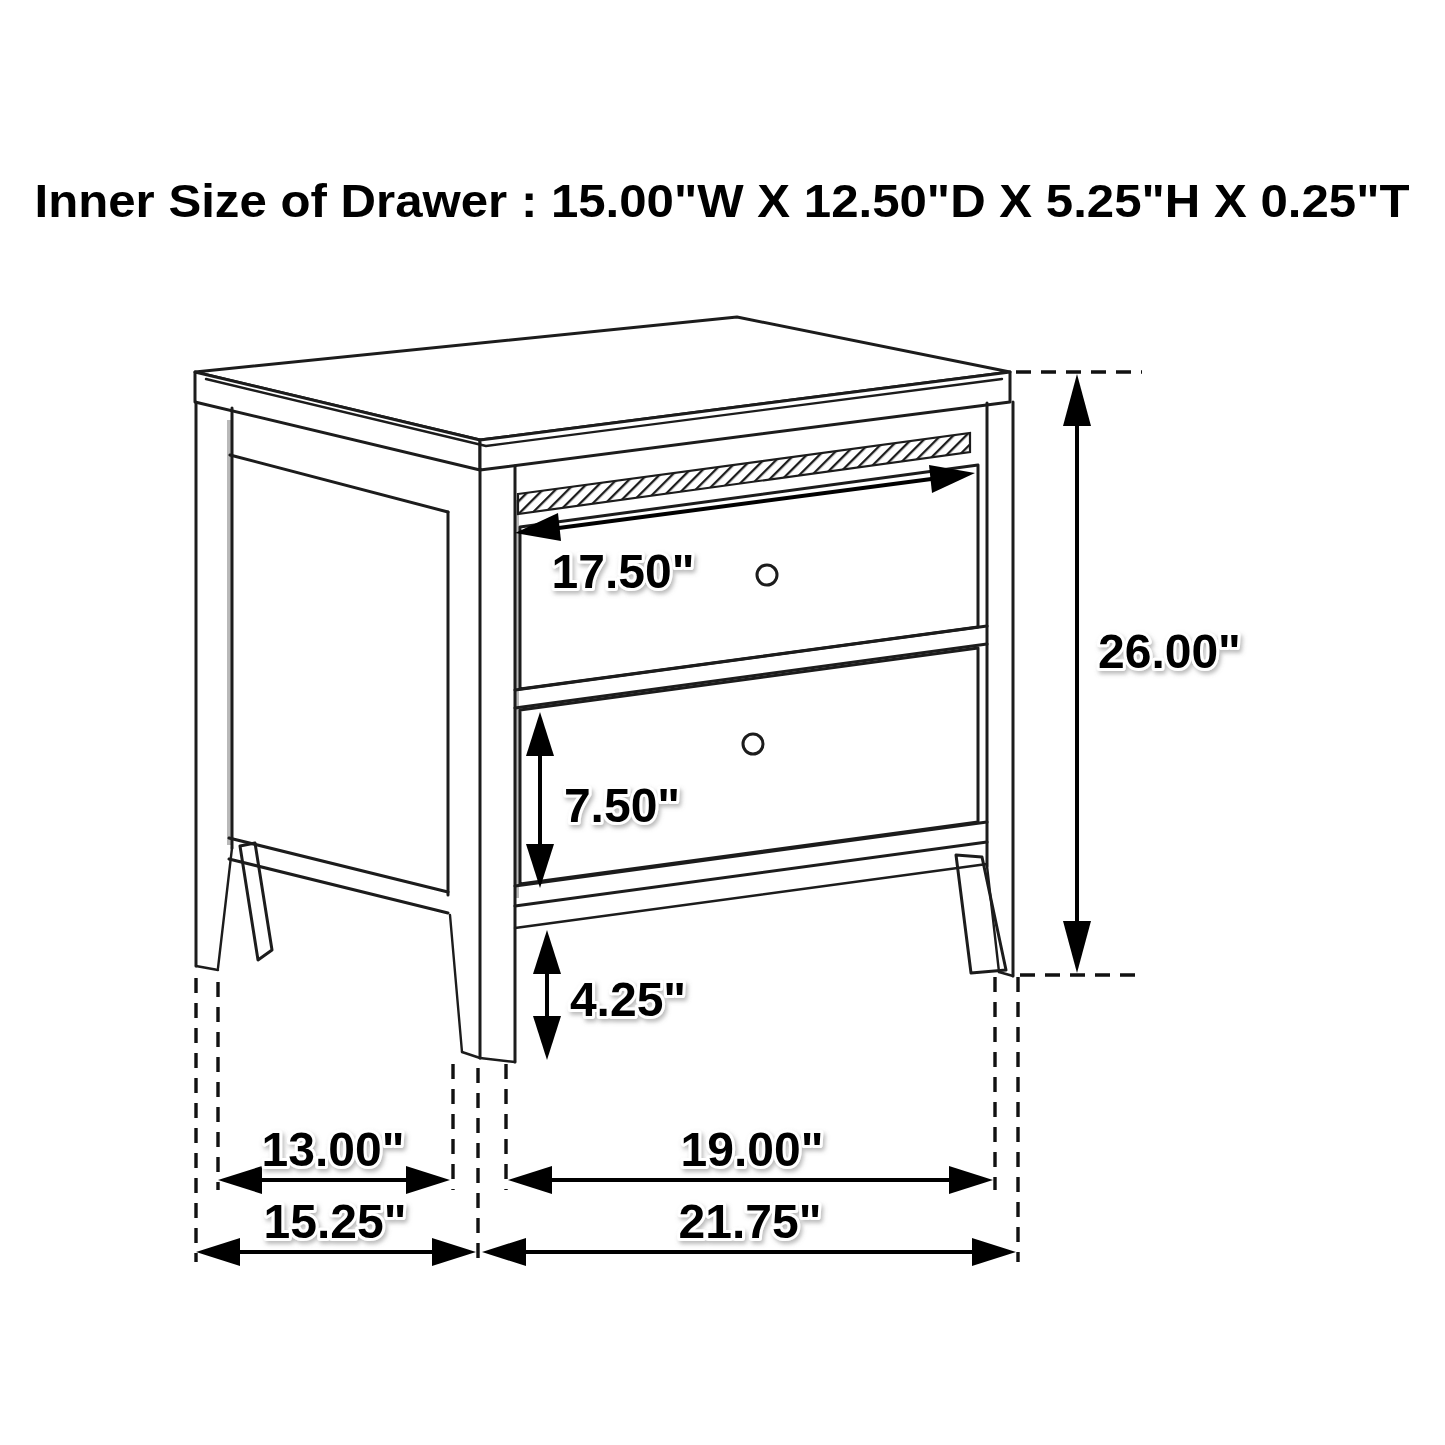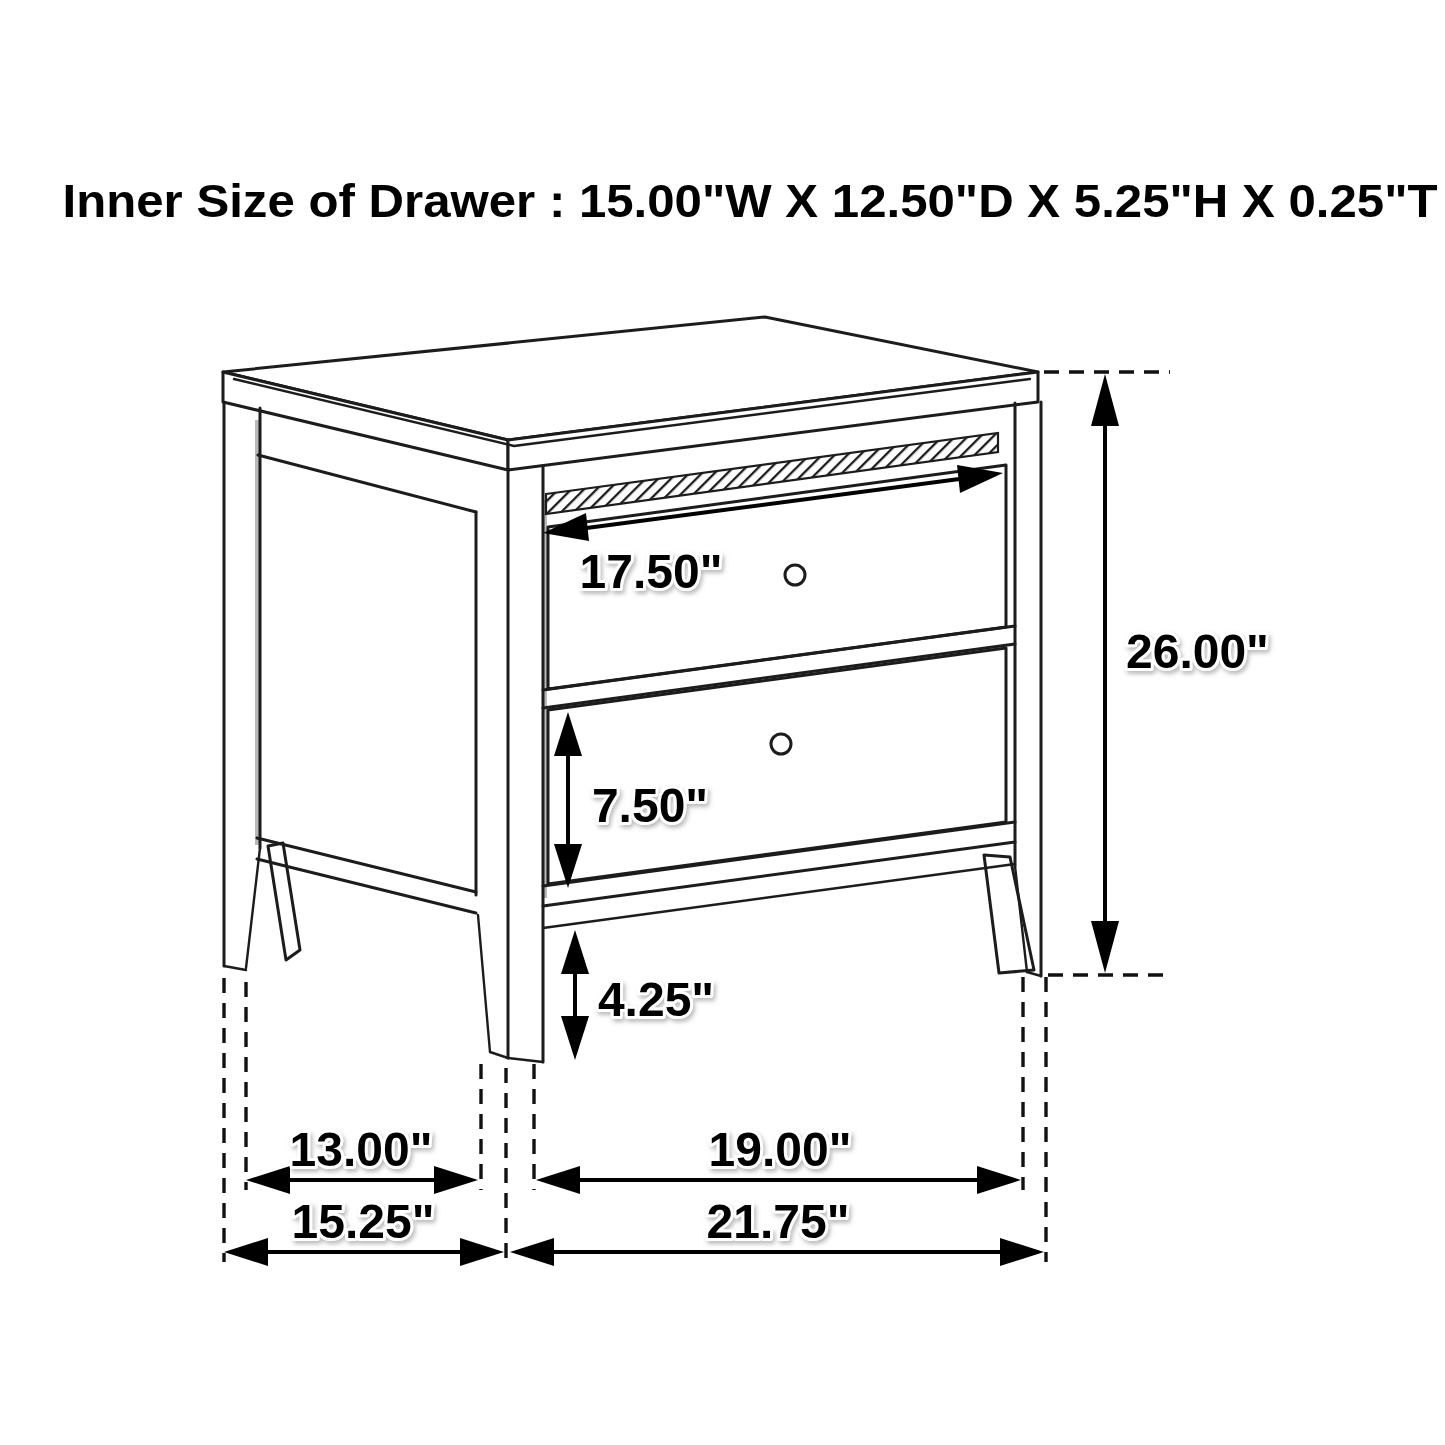--- a/index.html
+++ b/index.html
@@ -3,21 +3,20 @@
 <meta charset="utf-8">
 <style>
   html, body { margin: 0; padding: 0; background: #ffffff; }
   .canvas {
     position: relative;
     width: 1415px;
     height: 1445px;
     background: #ffffff;
     overflow: hidden;
     font-family: "Liberation Sans", sans-serif;
-    margin-left: 28px;
   }
   svg { position: absolute; left: 0; top: 0; }
 
   .outline   { fill: none; stroke: #1c1c1c; stroke-width: 3;   stroke-linejoin: round; stroke-linecap: round; }
   .outline2  { fill: none; stroke: #1c1c1c; stroke-width: 2.4; stroke-linejoin: round; stroke-linecap: round; }
   .facefill  { fill: #ffffff; stroke: #1c1c1c; stroke-width: 3; stroke-linejoin: round; }
   .shade     { fill: none; stroke: #b9b9b9; stroke-width: 4; }
   .dashline  { fill: none; stroke: #111111; stroke-width: 3.4; stroke-dasharray: 15 10; }
   .dimline   { fill: none; stroke: #000000; stroke-width: 4; }
   .arrowhead { fill: #000000; stroke: none; }

